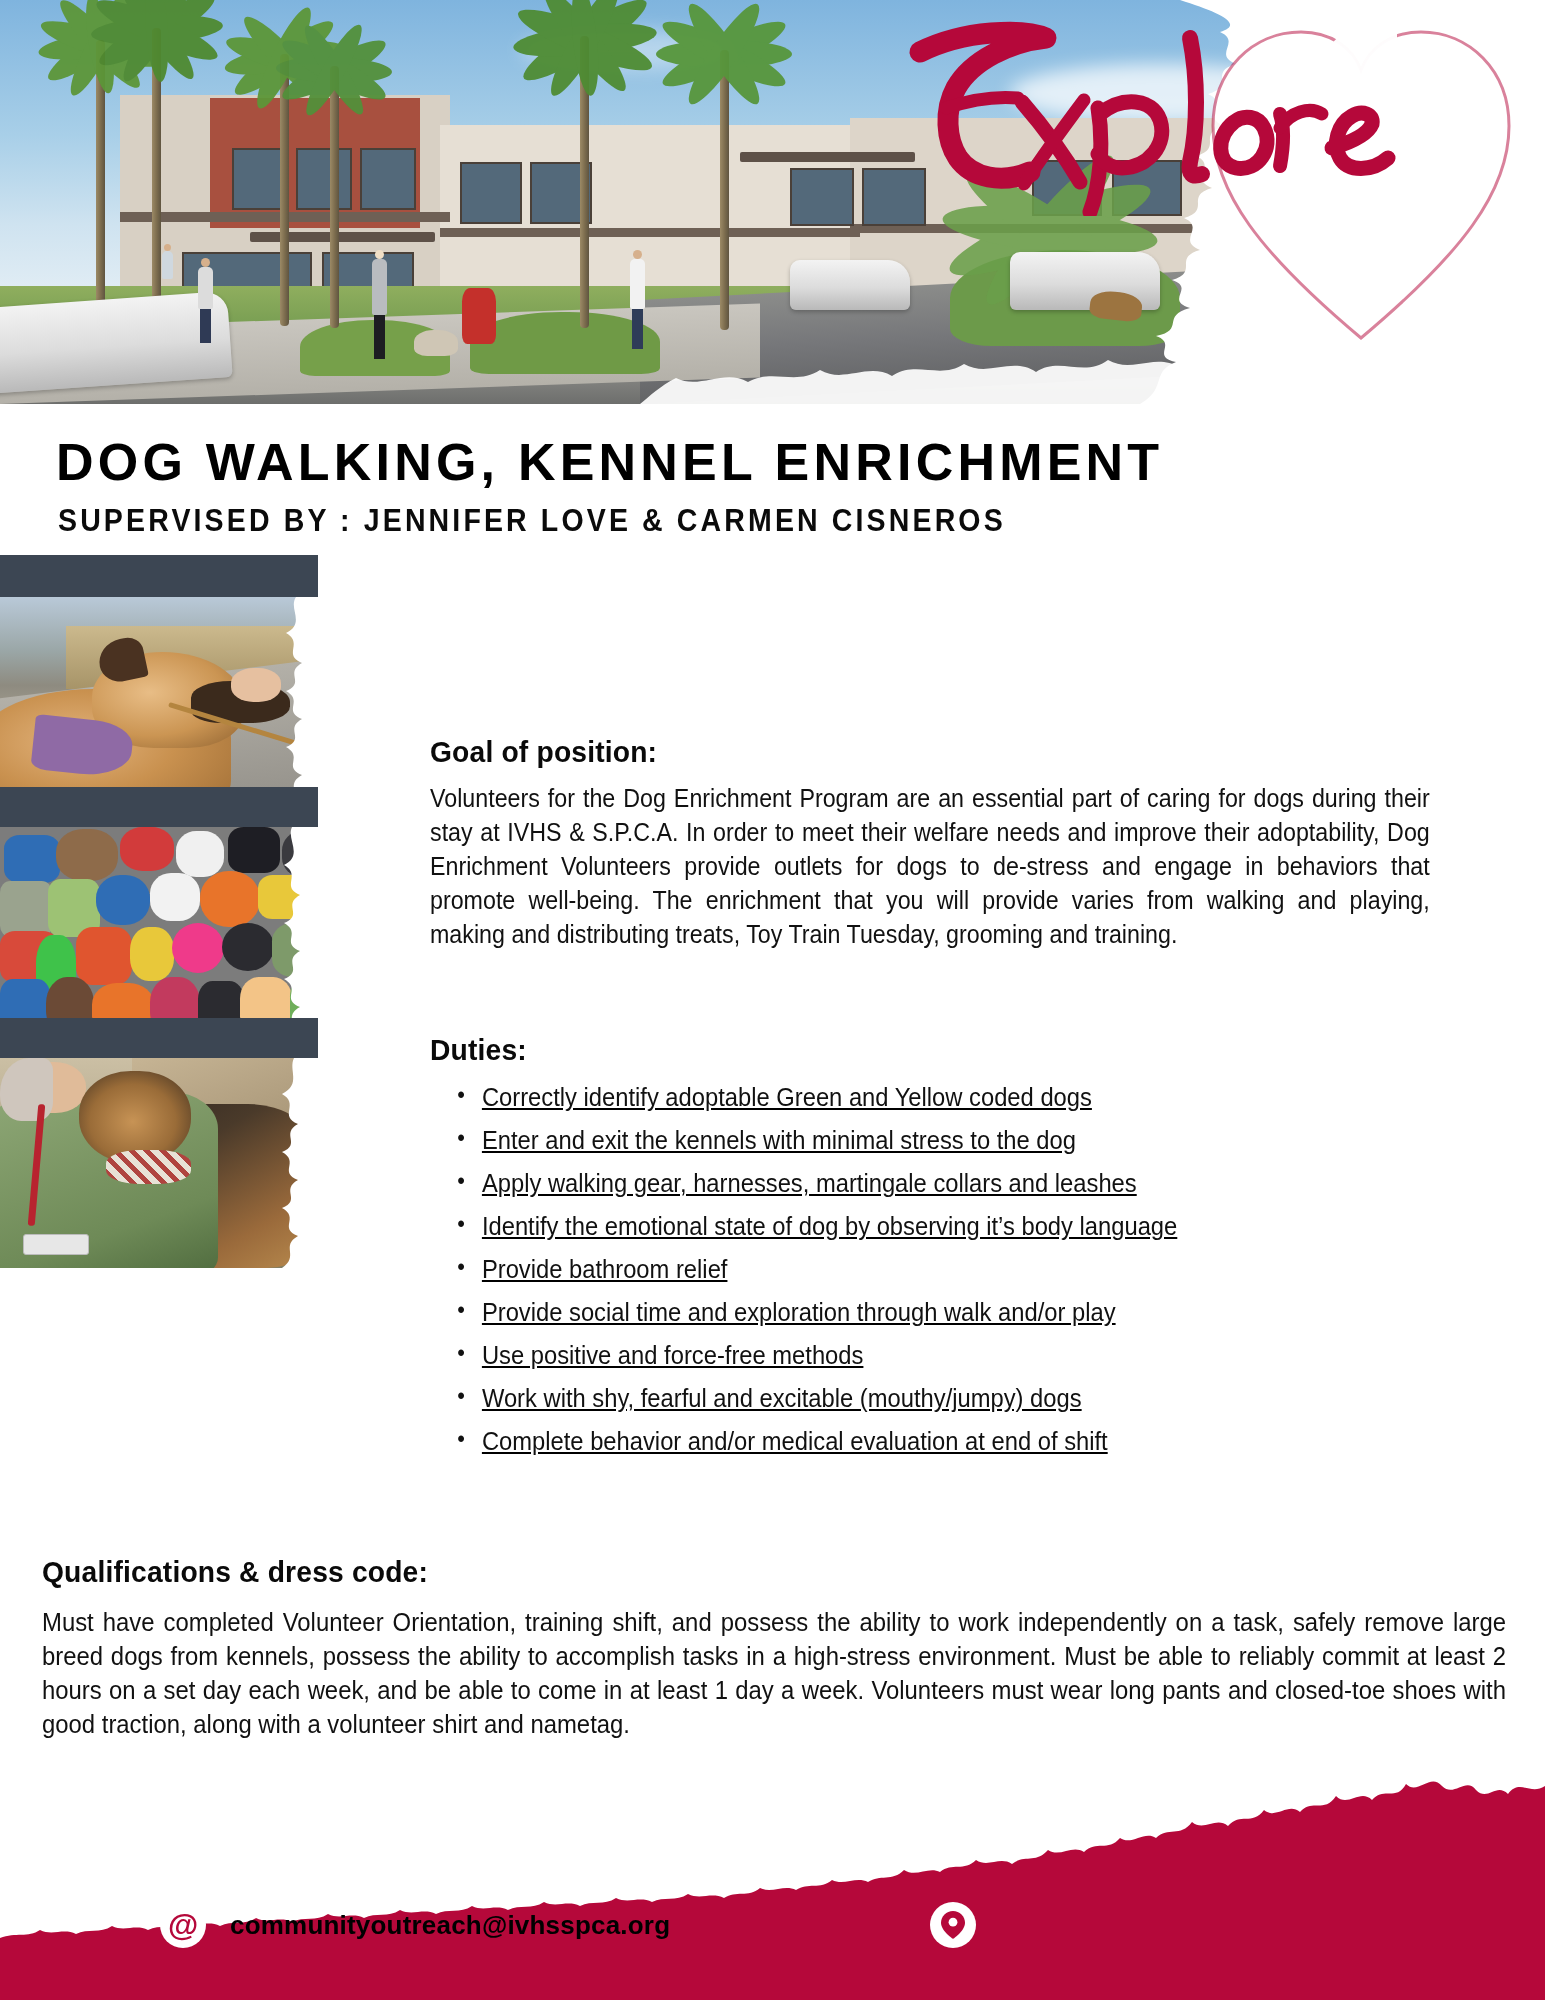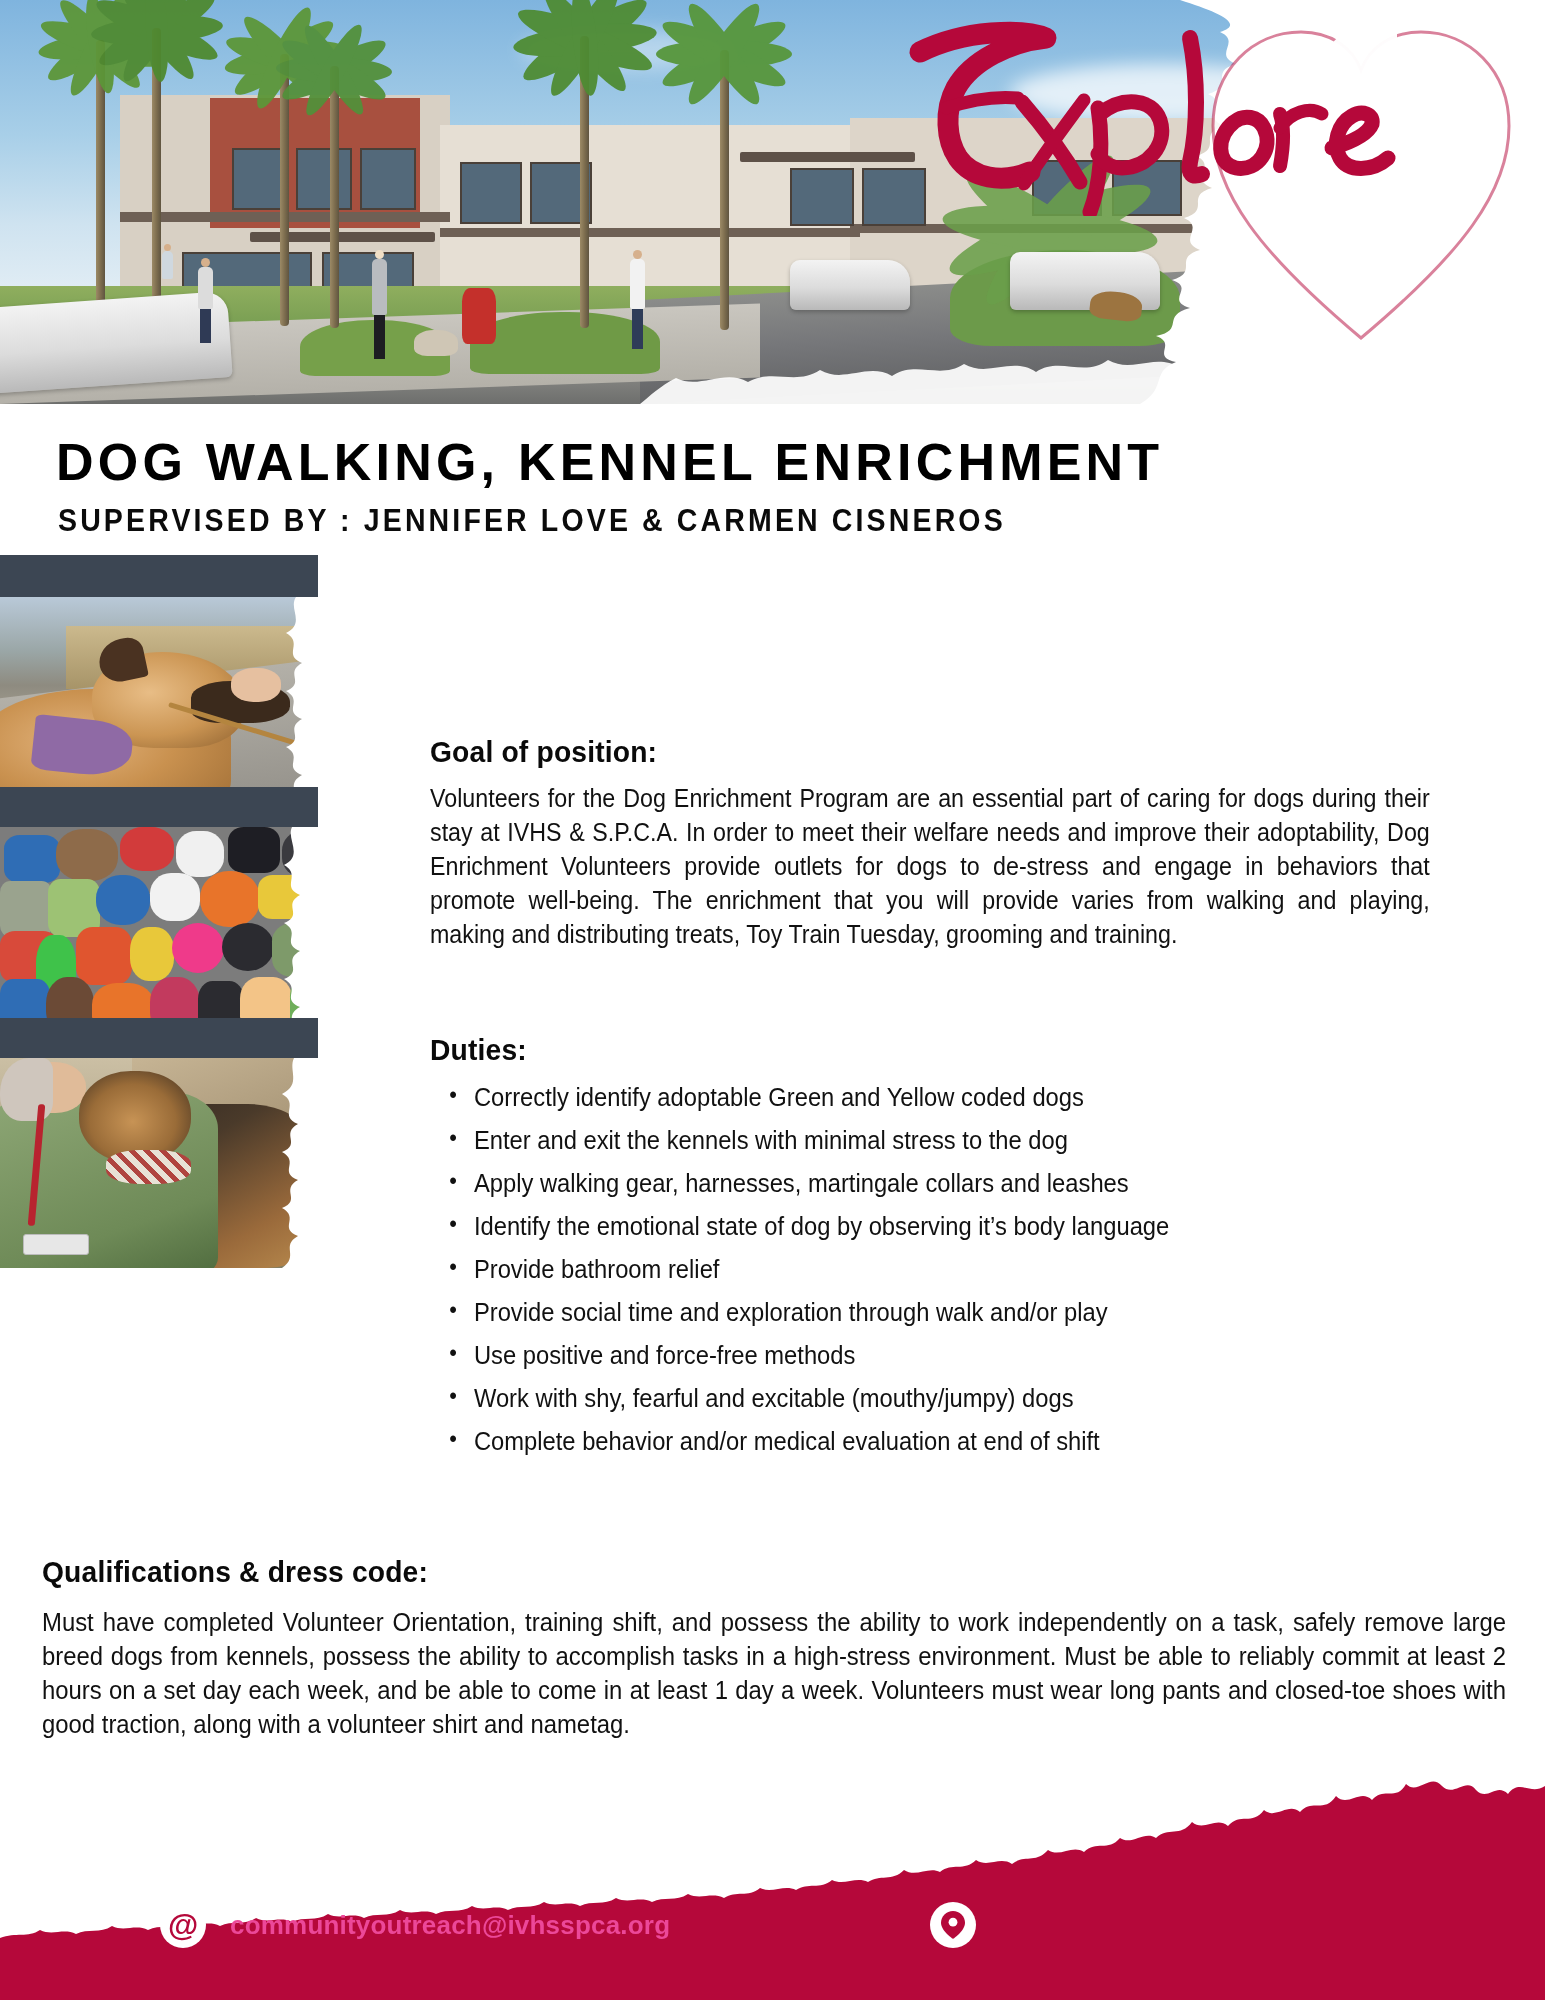--- a/index.html
+++ b/index.html
@@ -228,21 +228,21 @@
   .body-p {
     font-size: 25px; line-height: 34px; color:#111;
     text-align: justify; font-family:"Liberation Sans", sans-serif;
     transform: scaleX(.93); transform-origin: left top; width: 1075px;
   }
   .goal-block { position:absolute; left: 430px; top: 735px; width: 1000px; }
   .goal-block .sec-head { margin-bottom: 12px; }
 
   .duties-block { position:absolute; left: 430px; top: 1033px; width: 1000px; }
   .duties-block .sec-head { margin-bottom: 14px; }
-  ul.duties { list-style: none; margin: 4px; padding: 0; }
+  ul.duties { list-style: none; margin: 12px; padding: 0; text-decoration: underline; }
   ul.duties li {
     position: relative; padding-left: 42px;
     font-size: 25px; line-height: 33px; color:#111; margin-bottom: 10px;
     transform: scaleX(.95); transform-origin: left center;
     font-family:"Liberation Sans", sans-serif;
   }
   ul.duties li:before {
     content: "\2022"; position:absolute; left: 16px; top: -2px;
     font-size: 23px; color:#111;
   }
@@ -270,21 +270,21 @@
   .f-icon {
     width: 46px; height: 46px; border-radius: 50%;
     background: #fff; color:#b5083a;
     display:flex; align-items:center; justify-content:center;
     font-size: 31px; font-weight:700; line-height:1;
     font-family:"Liberation Sans", sans-serif;
     flex: 0 0 auto;
   }
   .f-icon svg { display:block; }
   .f-text {
-    margin-left: 24px; color:#ec4899; font-size: 26px; font-weight: 700;
+    margin-left: 24px; color:#000000; font-size: 26px; font-weight: 700;
     letter-spacing: .2px; font-family:"Liberation Sans", sans-serif;
     white-space: nowrap;
   }
 </style>
 </head>
 <body>
 
 <div id="page">
 
   <div class="hero">

